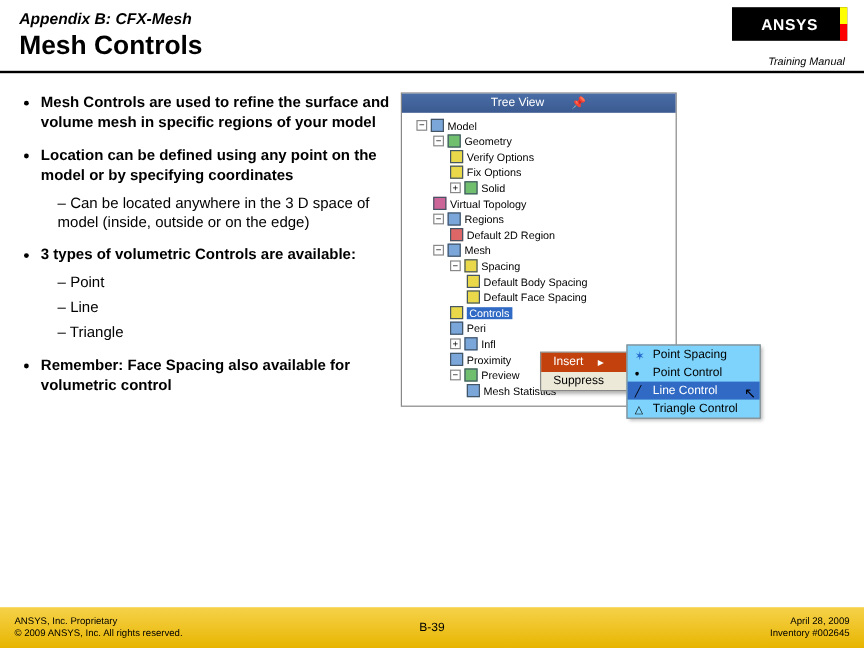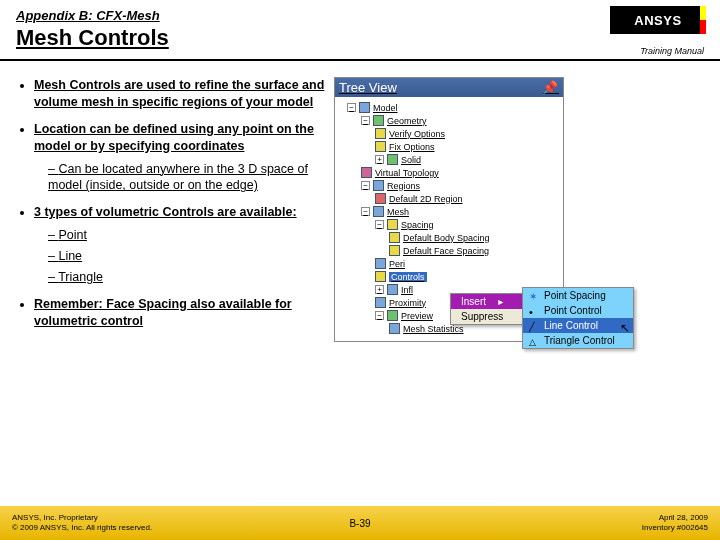--- a/index.html
+++ b/index.html
@@ -1,46 +1,46 @@
 <!DOCTYPE html>
 <html><head>
 <meta charset="utf-8">
 <style>
   * { box-sizing: border-box; margin: 0; padding: 0; }
   html, body { width: 720px; height: 540px; font-family: Arial, sans-serif; background: #fff; color: #000; }
-  .slide { position: relative; width: 720px; height: 540px; text-decoration: underline; }
+  .slide { position: relative; width: 720px; height: 540px; }
   .header { padding: 8px 16px 4px; }
   .appendix { font-size: 13px; font-weight: bold; font-style: italic; }
   .title { font-size: 22px; font-weight: bold; margin-top: 2px; }
   .logo { position: absolute; top: 6px; right: 14px; width: 96px; height: 28px; background: #000; display: flex; align-items: center; justify-content: center; }
   .logo-text { color: #fff; font-size: 13px; font-weight: bold; letter-spacing: .5px; }
   .logo-stripe { position: absolute; right: 0; top: 0; bottom: 0; width: 6px; background: linear-gradient(#ff0 0 50%, #f00 50% 100%); }
   .rule { border-top: 2px solid #000; margin: 4px 0 2px; }
   .tm { position: absolute; right: 16px; top: 46px; font-size: 9px; font-style: italic; color: #000; }
   .body { display: flex; padding: 14px 16px 0; gap: 8px; }
   .left { width: 310px; font-size: 12.5px; line-height: 1.35; }
   .left ul { list-style: disc; padding-left: 18px; }
   .left ul li { margin-bottom: 10px; }
   .left ul ul { list-style: none; padding-left: 14px; margin-top: 6px; }
   .left ul ul li::before { content: "– "; }
   .left ul ul li { margin-bottom: 4px; font-weight: normal; }
   .b1 { font-weight: bold; }
   .right { flex: 1; position: relative; }
   .tree { border: 1px solid #888; background: #fff; width: 230px; font-size: 9px; color: #000; }
-  .tree-title { background: linear-gradient(#4a6da7, #3a5a90); color: #fff; font-size: 13px; padding: 2px 4px; display: flex; justify-content: space-between; gap: 23px; }
+  .tree-title { background: linear-gradient(#4a6da7, #3a5a90); color: #fff; font-size: 10px; padding: 2px 4px; display: flex; justify-content: center; gap: 23px; }
   .tree-body { padding: 4px 2px 6px; }
   .node { display: flex; align-items: center; gap: 3px; padding: 1px 0; }
   .ind1 { padding-left: 10px; } .ind2 { padding-left: 24px; } .ind3 { padding-left: 38px; } .ind4 { padding-left: 52px; }
   .box { width: 9px; height: 9px; border: 1px solid #888; display: inline-flex; align-items: center; justify-content: center; font-size: 8px; line-height: 1; }
   .ic { width: 11px; height: 11px; display: inline-block; background: #7aa6d9; border: 1px solid #456; }
   .ic.g { background: #6fbf6f; } .ic.y { background: #e8d84a; } .ic.r { background: #d66; } .ic.p { background: #c69; }
   .highlight { background: #316ac5; color: #fff; padding: 0 2px; }
   .ctxmenu { position: absolute; left: 116px; top: 216px; background: #ece9d8; border: 1px solid #888; font-size: 10px; box-shadow: 2px 2px 3px rgba(0,0,0,.3); }
   .ctxmenu div { padding: 2px 34px 2px 10px; }
-  .ctxmenu .hov { background: #a21caf; color: #fff; display: flex; justify-content: space-between; }
+  .ctxmenu .hov { background: #c2410c; color: #fff; display: flex; justify-content: space-between; }
   .submenu { position: absolute; left: 188px; top: 210px; background: #7dd3fc; border: 1px solid #888; font-size: 10px; box-shadow: 2px 2px 3px rgba(0,0,0,.3); width: 112px; }
   .submenu .row { display: flex; align-items: center; gap: 5px; padding: 2px 6px; }
   .submenu .row.hov { background: #316ac5; color: #fff; }
   .si { width: 10px; height: 10px; display: inline-block; }
   .si.star::before { content: "✶"; font-size: 10px; color: #26c; }
   .si.dot::before { content: "•"; font-size: 11px; color: #000; }
   .si.line::before { content: "╱"; font-size: 9px; color: #000; }
   .si.tri::before { content: "△"; font-size: 9px; color: #000; }
   .cursor { position: absolute; left: 286px; top: 244px; font-size: 12px; }
   .goldbar { position: absolute; left: 0; right: 0; bottom: 0; height: 34px; background: linear-gradient(#f6d24a, #e7b500); display: flex; align-items: center; font-size: 8px; color: #000; }
@@ -140,26 +140,26 @@
             </div>
           <div class="node ind4">
               <span class="ic y"></span>
               <span>Default Body Spacing</span>
             </div>
           <div class="node ind4">
               <span class="ic y"></span>
               <span>Default Face Spacing</span>
             </div>
           <div class="node ind3">
+              <span class="ic y"></span>
+              <span class="highlight">Controls</span>
+            </div>
+          <div class="node ind3">
               <span class="ic"></span>
               <span>Peri</span>
-            </div>
-          <div class="node ind3">
-              <span class="ic y"></span>
-              <span class="highlight">Controls</span>
             </div>
           <div class="node ind3">
               <span class="box">+</span>
               <span class="ic"></span>
               <span>Infl</span>
             </div>
           <div class="node ind3">
               <span class="ic"></span>
               <span>Proximity</span>
             </div>

